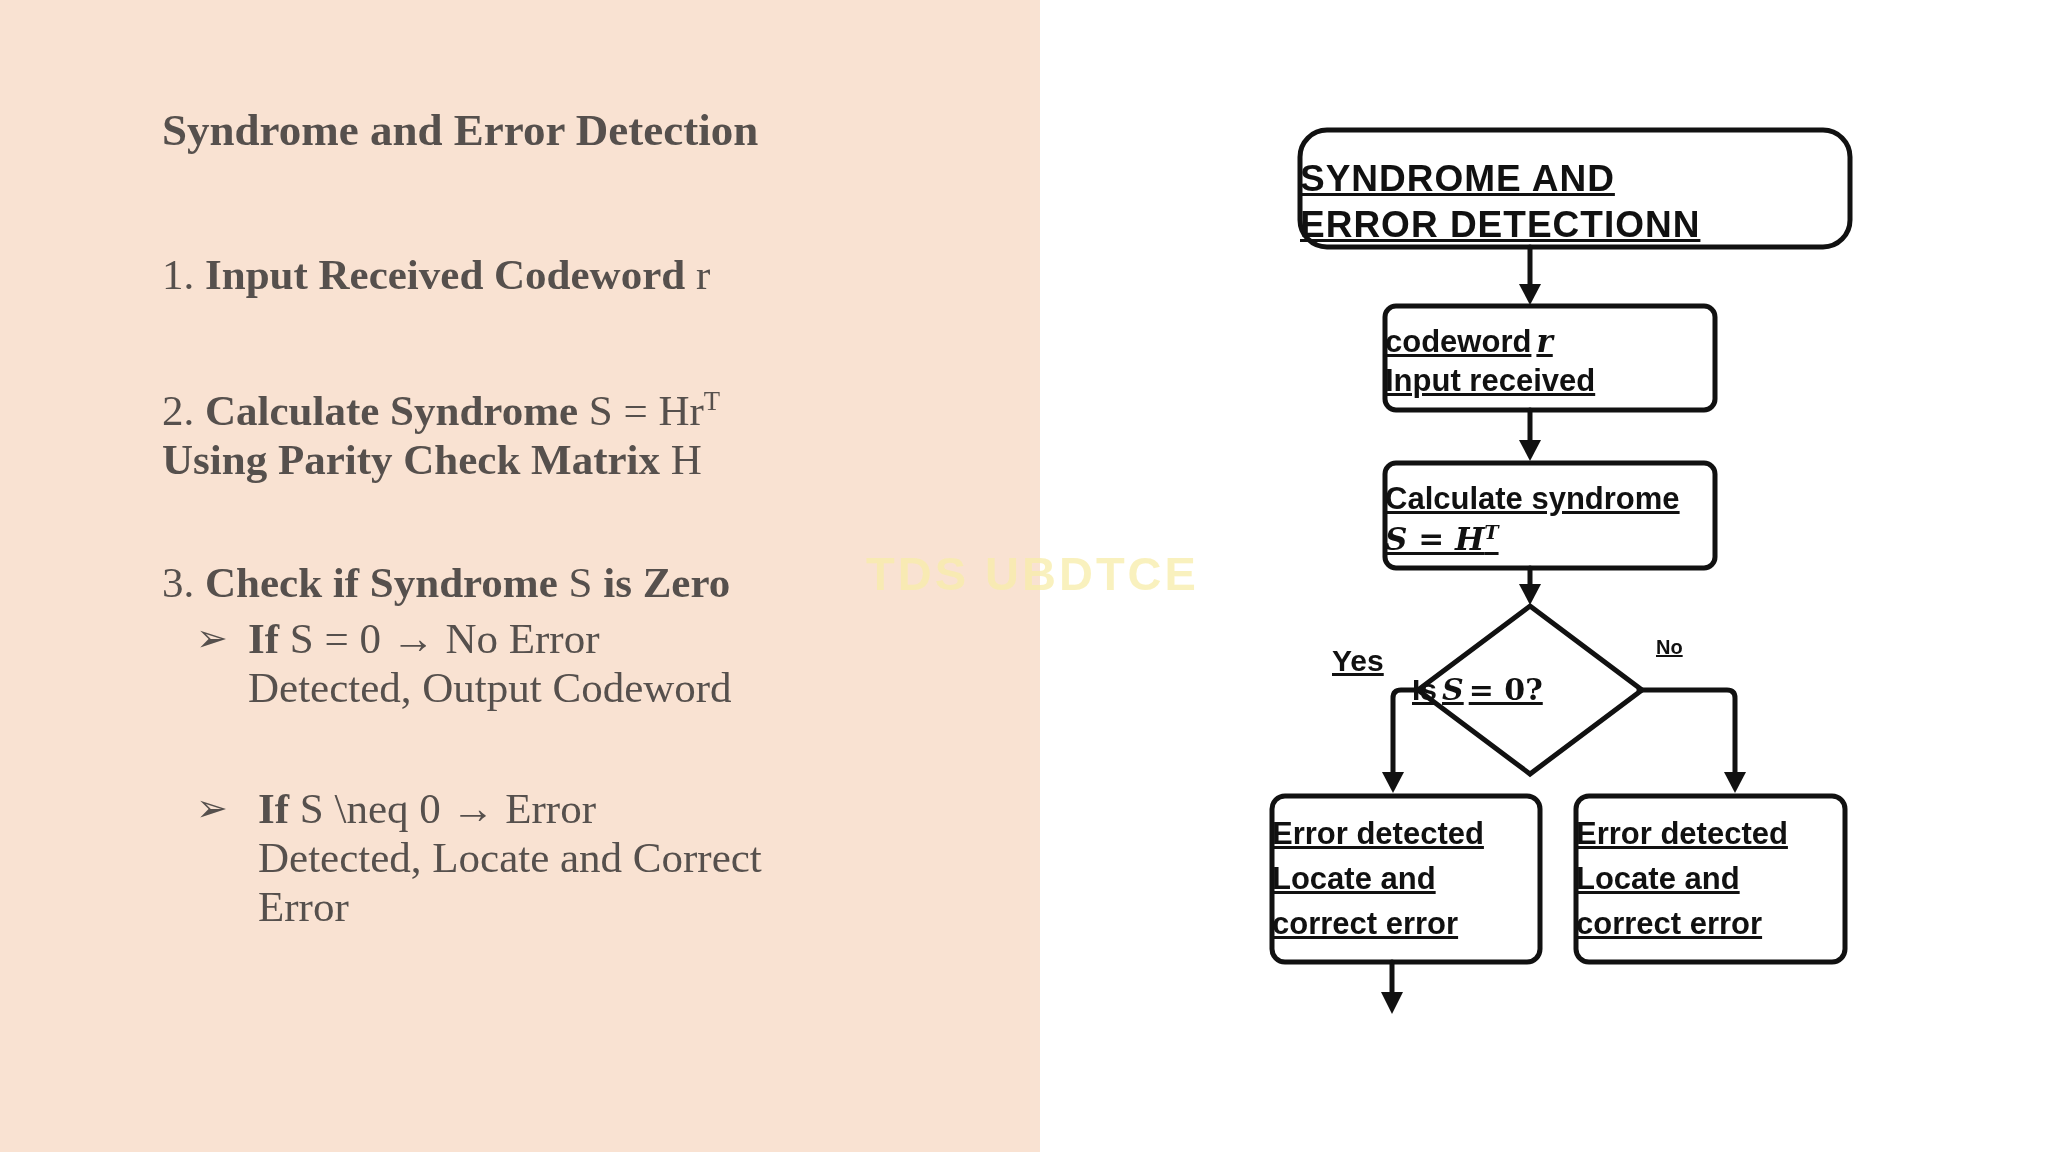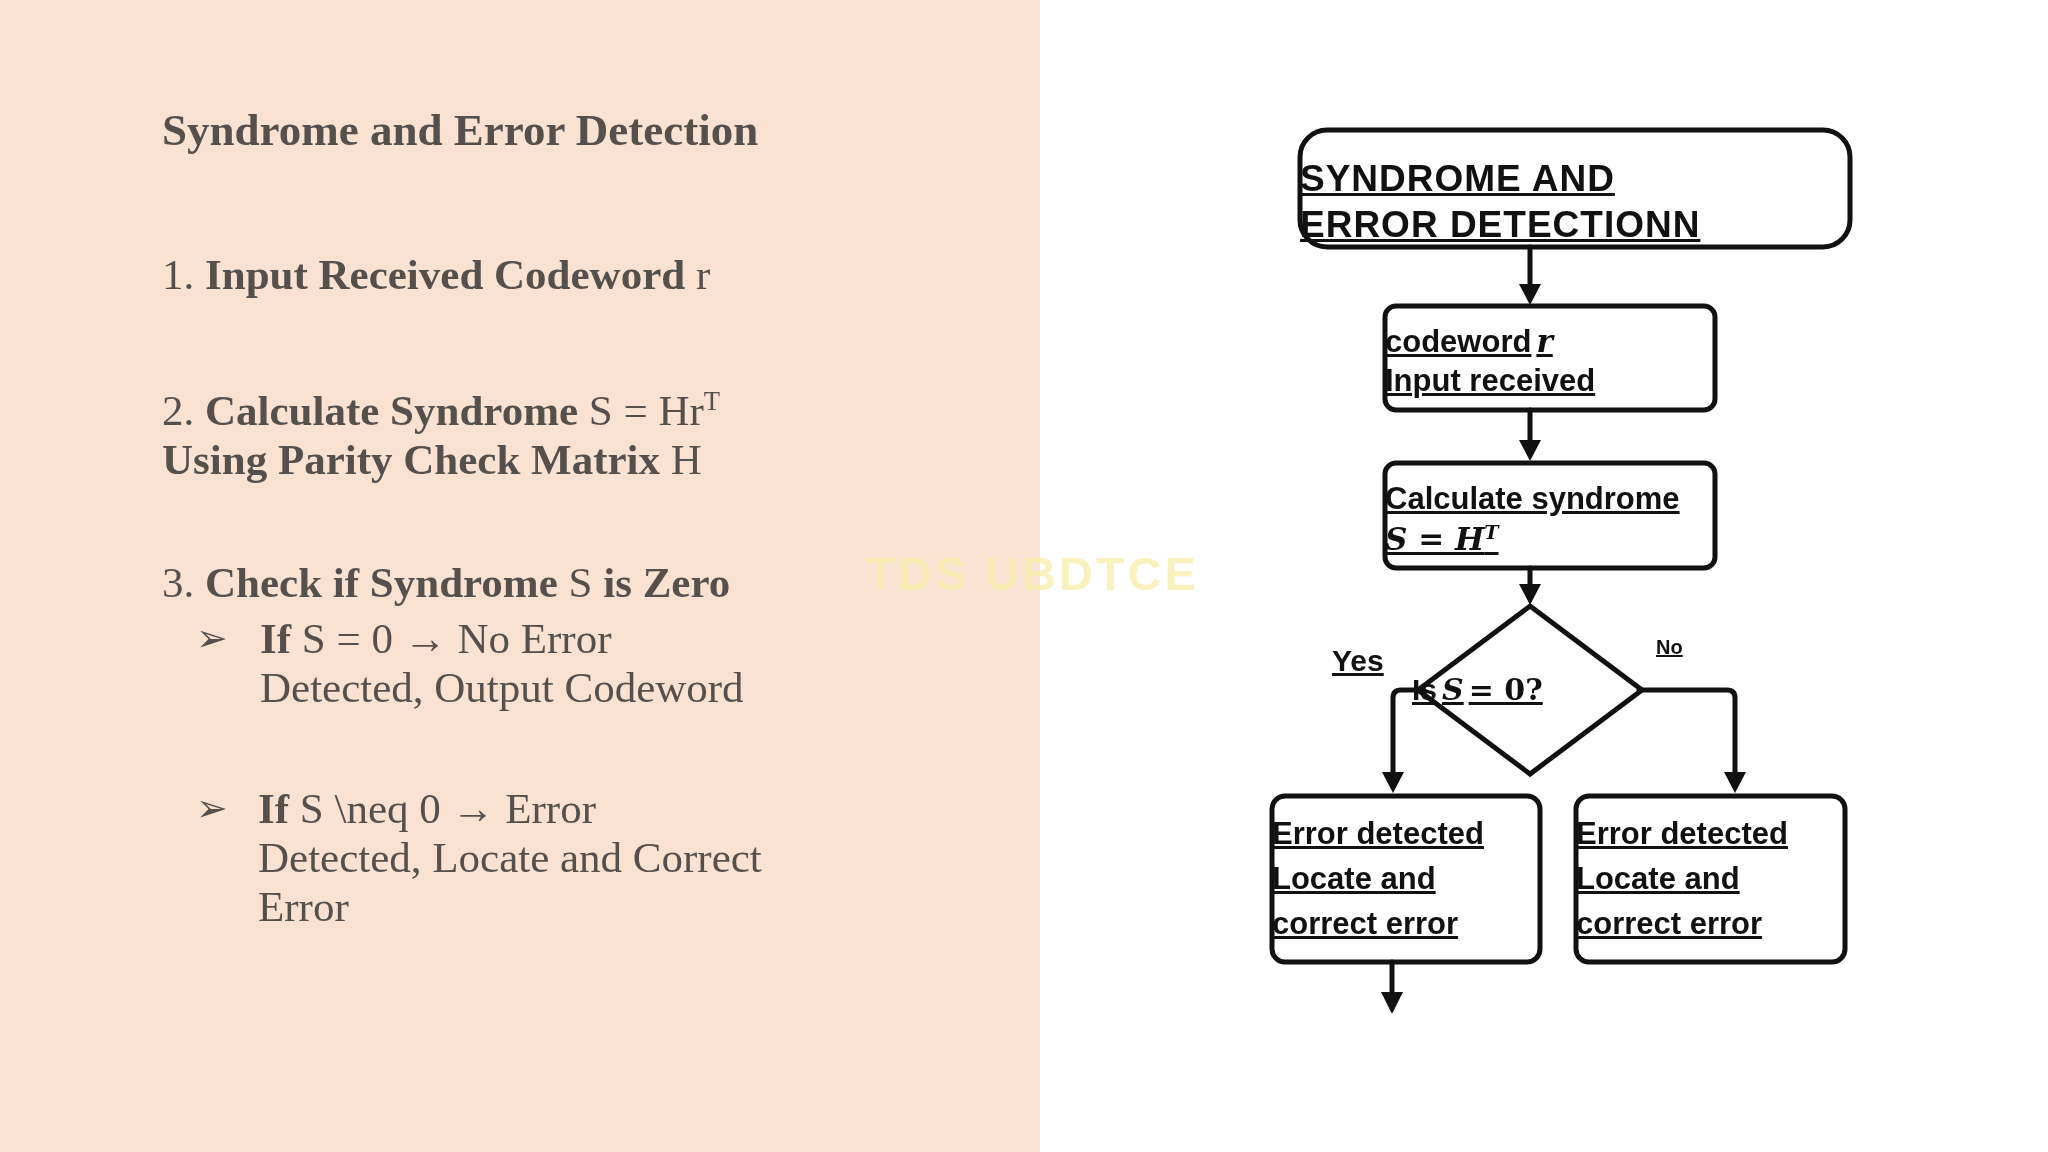--- a/index.html
+++ b/index.html
@@ -10,21 +10,21 @@
   .left-text{position:absolute;color:#56504d;font-family:"Liberation Serif",serif;
              font-size:43px;line-height:49px;}
   .t-title{left:162px;top:104px;font-size:45px;line-height:53px;font-weight:bold;}
   .t-item1{left:162px;top:250px;}
   .t-item2{left:162px;top:386px;}
   .t-item3{left:162px;top:558px;}
   .bullet-marker{position:absolute;color:#56504d;font-family:"DejaVu Sans",sans-serif;
                  font-size:38px;line-height:49px;}
   .bm1{left:196px;top:614px;}
   .bm2{left:196px;top:784px;}
-  .t-bullet1{left:260px;top:614px;width:600px;}
+  .t-bullet1{left:248px;top:614px;width:600px;}
   .t-bullet2{left:258px;top:784px;width:600px;}
   .bold{font-weight:bold;}
   .sup{font-size:0.62em;vertical-align:super;line-height:0;}
   
   .watermark{position:absolute;left:866px;top:546px;font-family:"Liberation Sans",sans-serif;
              font-weight:bold;font-size:47px;letter-spacing:3px;color:#f8eda9;opacity:0.75;}
   
   .flow-svg{position:absolute;left:0;top:0;}
   .flow-label{position:absolute;color:#111;text-align:left;font-weight:bold;text-decoration:underline;}
   .f-title{left:1300px;top:156px;width:550px;font-size:37px;line-height:46px;letter-spacing:1px;}

